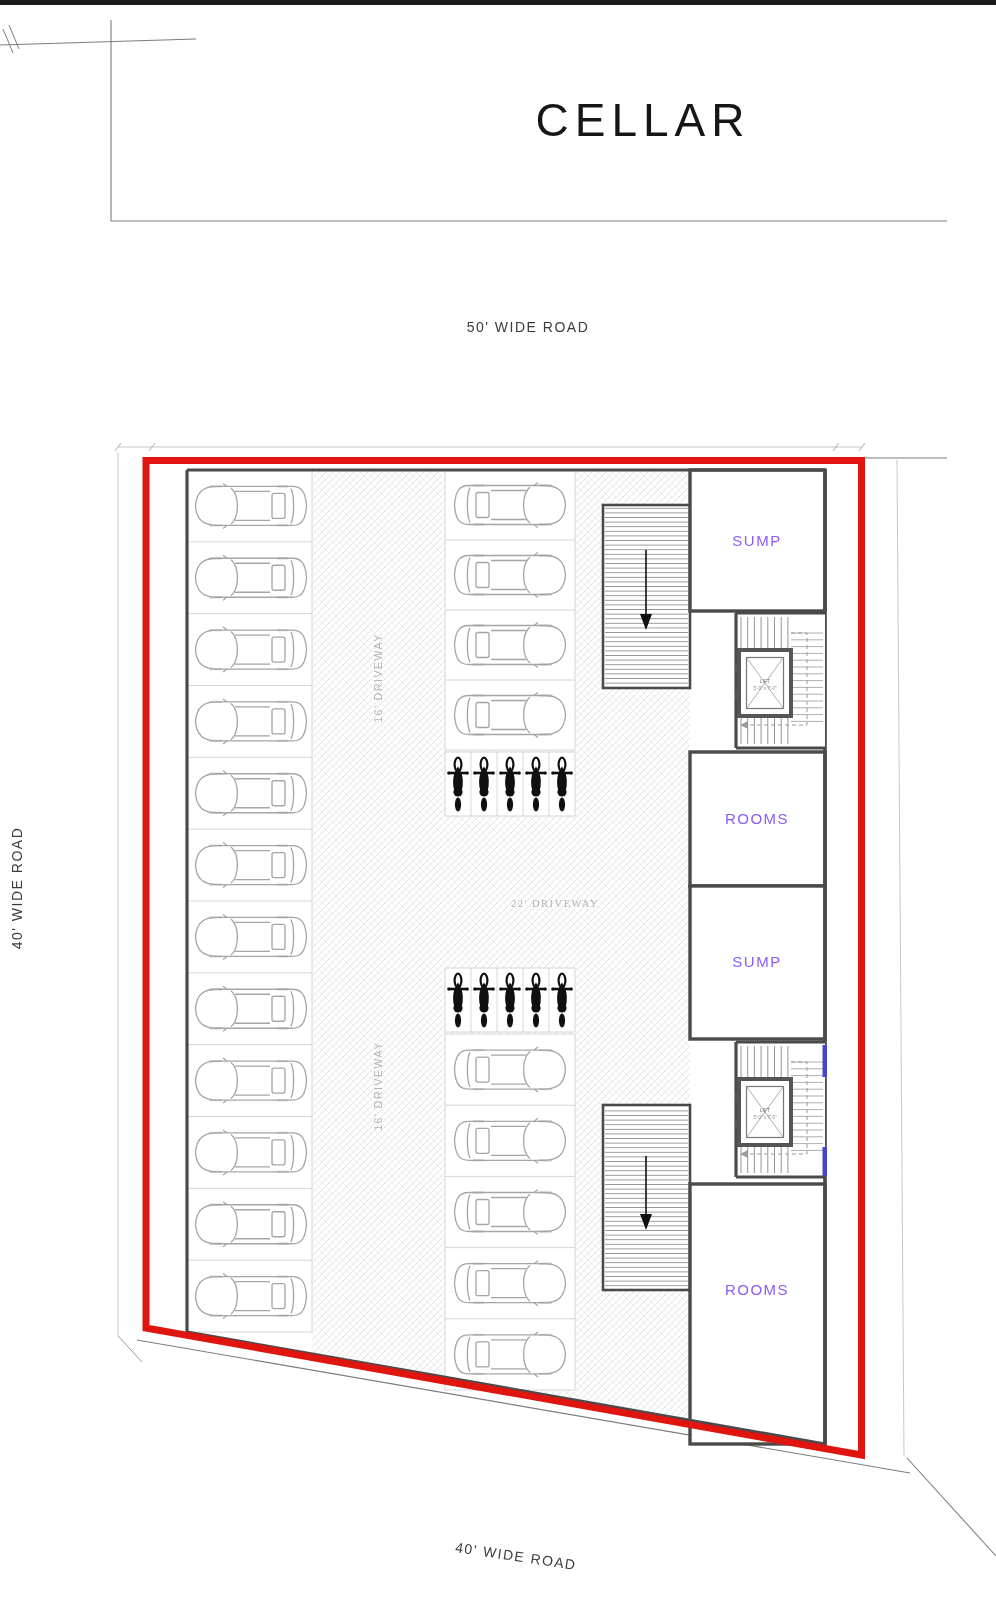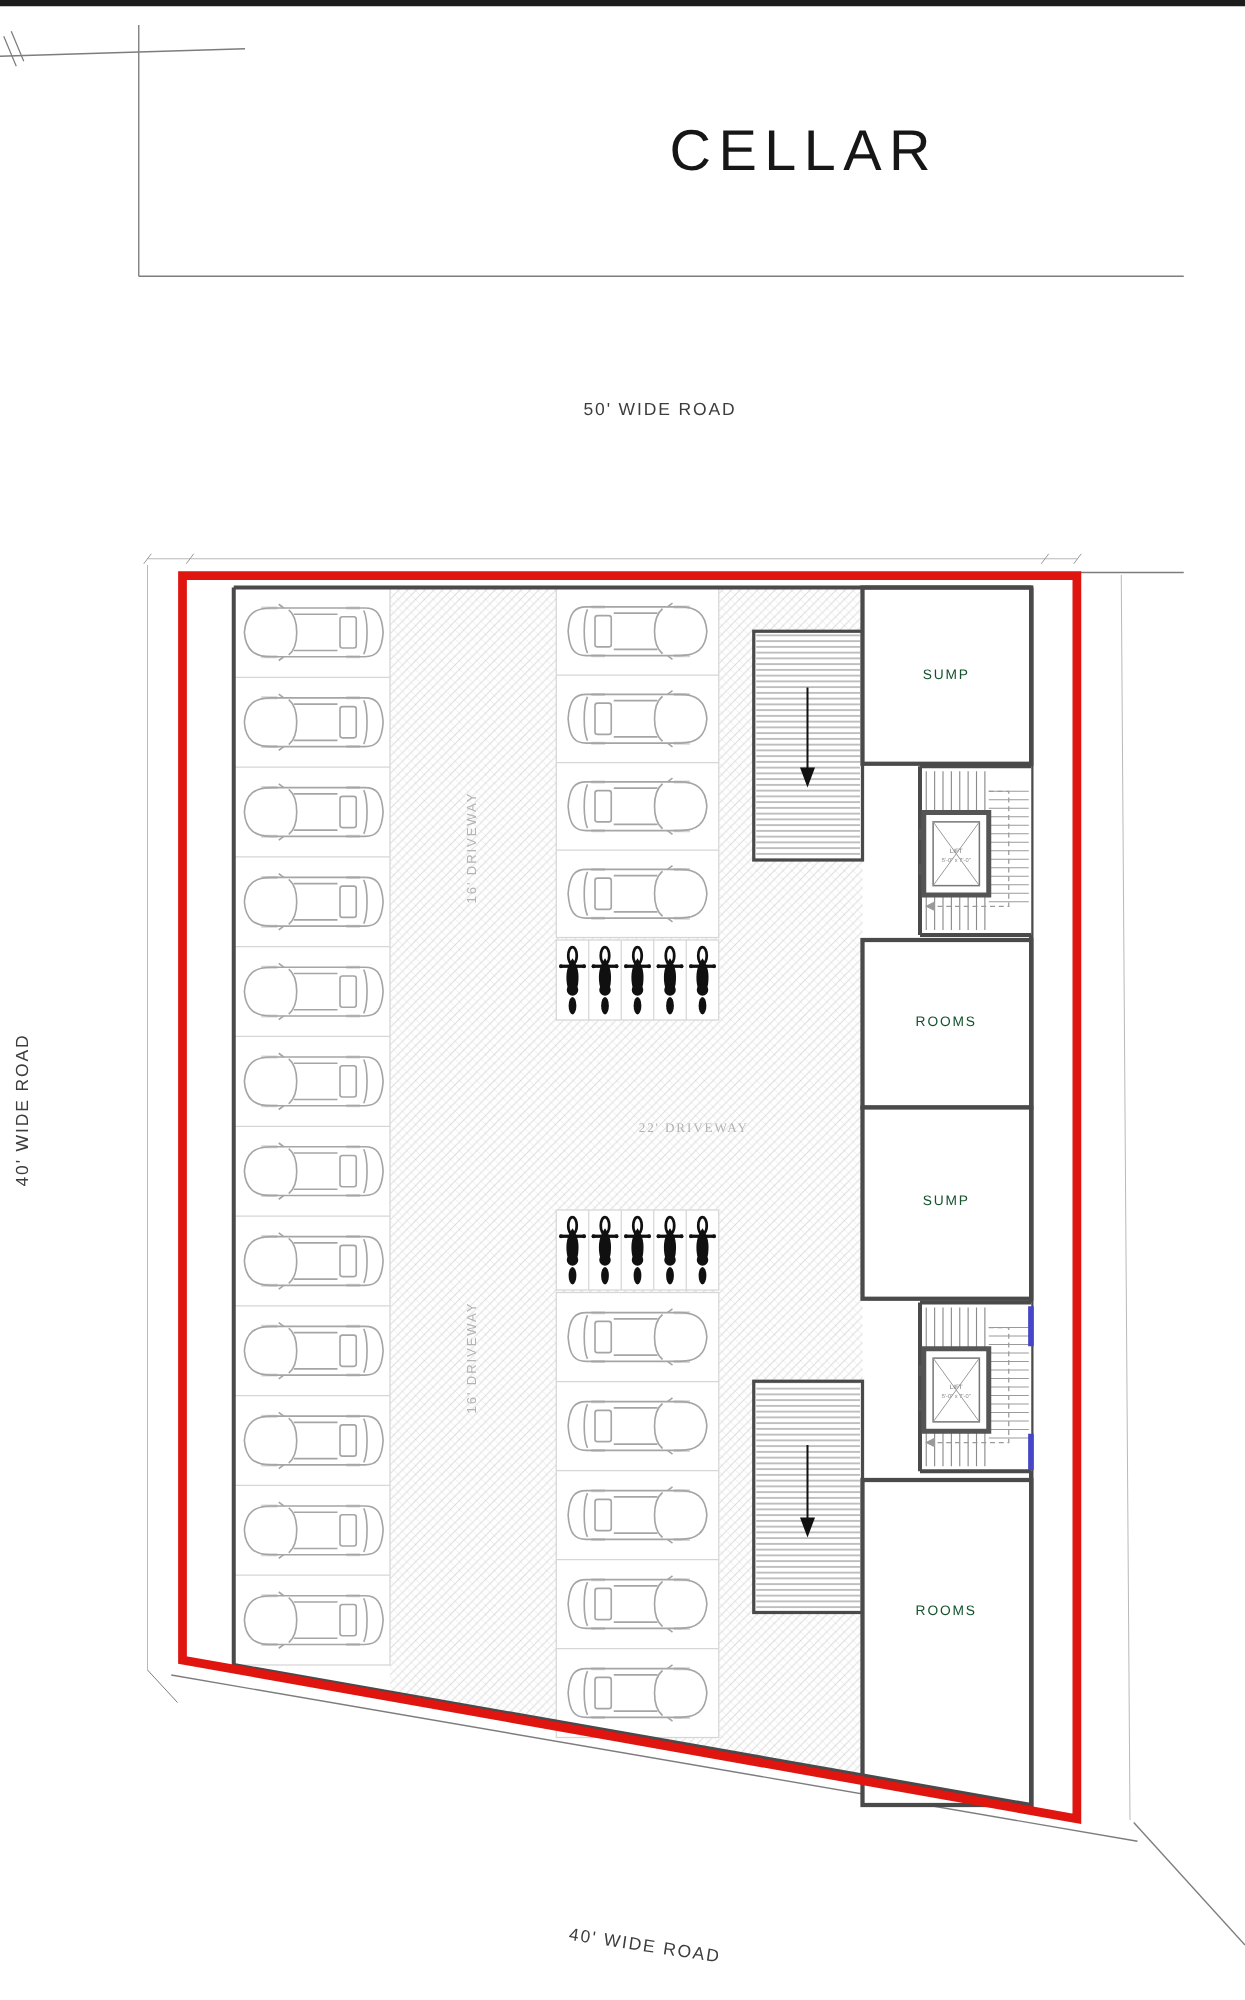--- a/index.html
+++ b/index.html
@@ -9,21 +9,21 @@
   }
   .topbar{position:absolute;left:0;top:0;width:996px;height:5px;background:#1c1c1c;}
   svg.plan{position:absolute;left:0;top:0;}
   .lbl{position:absolute;transform:translate(-50%,-50%);white-space:nowrap;color:#3f3f3f;}
   .title{font-size:46px;letter-spacing:6px;color:#161616;font-weight:400;}
   .road{font-size:14px;letter-spacing:1.5px;color:#3c3c3c;}
   .rot-ccw{transform:translate(-50%,-50%) rotate(-90deg);}
   .rot-road-bottom{transform:translate(-50%,-50%) rotate(8.5deg);}
   .dw{font-size:10.5px;letter-spacing:1.5px;color:#b3b3b3;}
   .dw.rot{transform:translate(-50%,-50%) rotate(-90deg);}
-  .room{font-size:11px;letter-spacing:1.5px;color:#14532d;}
+  .room{font-size:15px;letter-spacing:1.5px;color:#8b5cf6;}
 </style>
 </head>
 <body>
 
 <div class="sheet">
 
   <div class="topbar"></div>
 
   <svg class="plan" width="996" height="1600" viewBox="0 0 996 1600">
     <defs>

